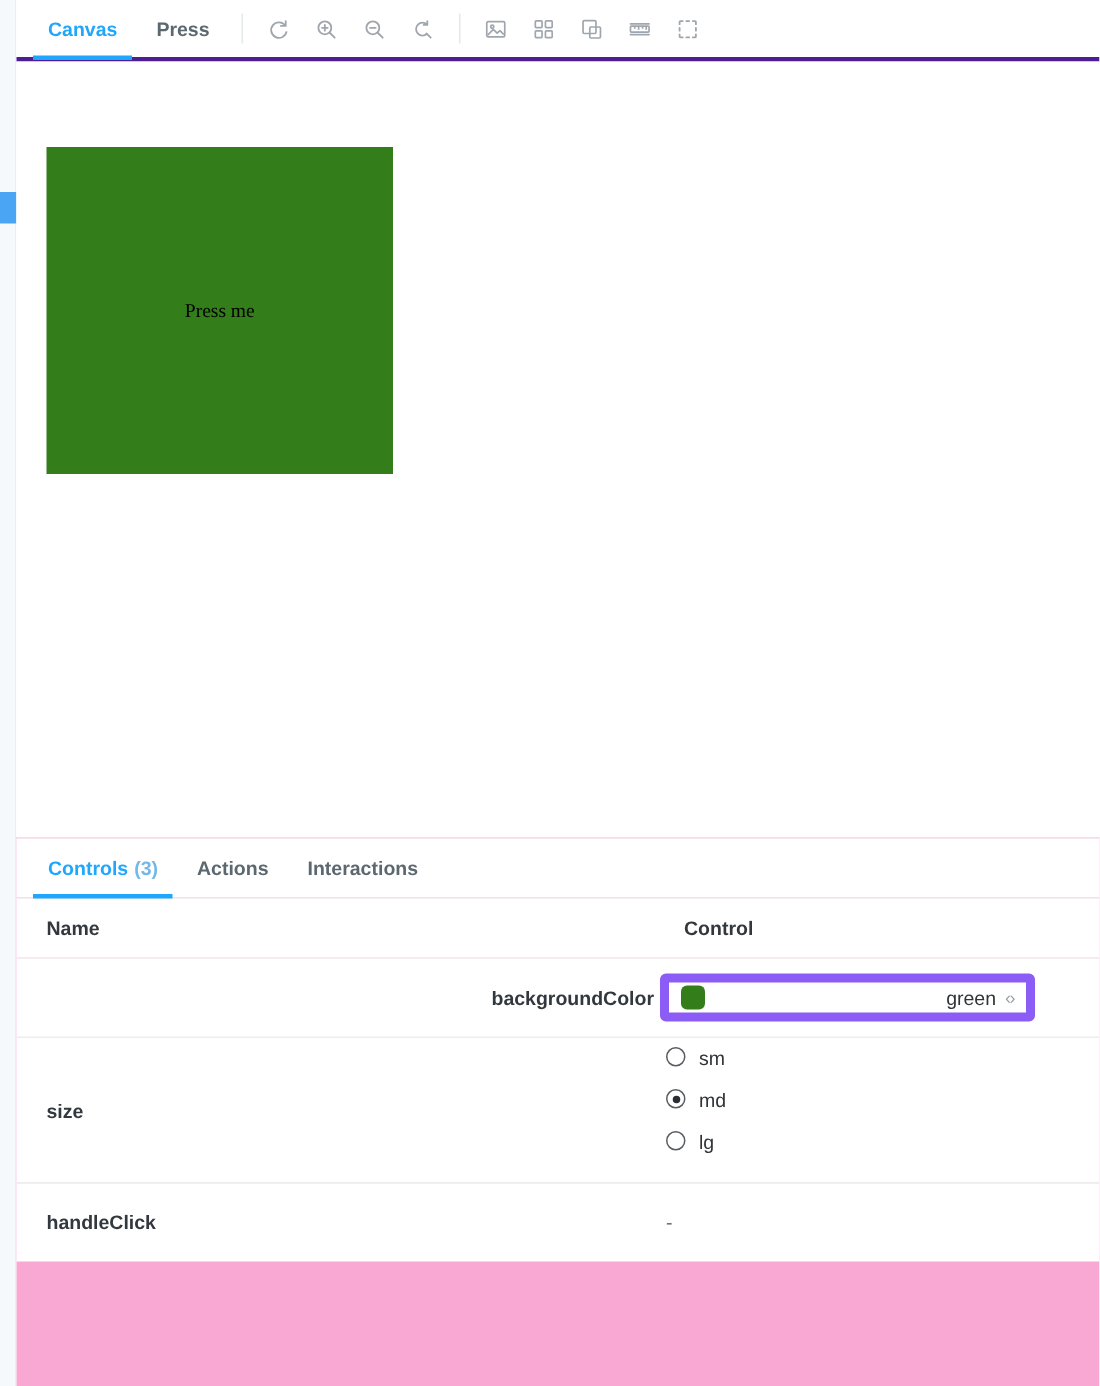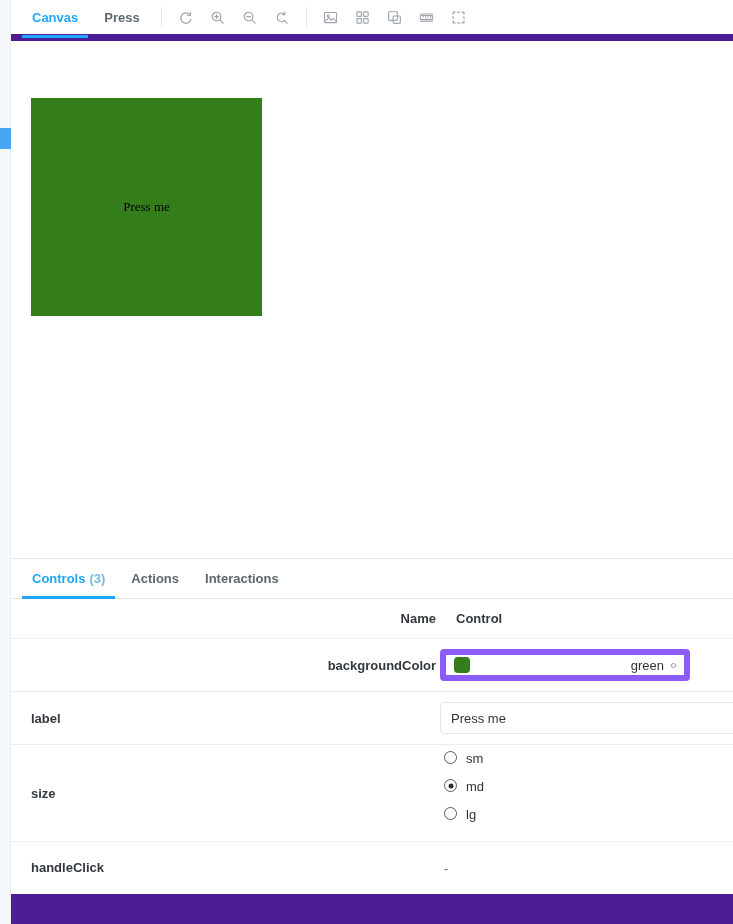--- a/index.html
+++ b/index.html
@@ -37,21 +37,21 @@
     left: 11px; top: 0;
     width: 722px; height: 924px;
     background: #ffffff;
   }
 
   
   .preview-toolbar {
     position: relative;
     height: 41px;
     background: #ffffff;
-    border-bottom: 7px solid #4c1d95;
+    border-bottom: 3px solid #4c1d95;
     display: flex;
     align-items: center;
     padding: 0 8px;
   }
   .tab {
     position: relative;
     height: 41px;
     display: flex; align-items: center;
     padding: 0 13px;
     font-size: 13px;
@@ -103,21 +103,21 @@
     cursor: pointer;
     display: flex;
     align-items: center;
     justify-content: center;
   }
 
   
   .addon-panel {
     position: relative;
     height: 366px;
-    background: #4c1d95;
+    background: #f9a8d4;
     border-top: 1px solid #e6e6e6;
   }
   .panel-tabs {
     height: 40px;
     display: flex;
     align-items: center;
     padding: 0 8px;
     border-bottom: 1px solid #e6e6e6;
     background: #ffffff;
   }
@@ -150,21 +150,21 @@
   }
   .controls-table th {
     text-align: left;
     font-size: 13px;
     font-weight: 700;
     color: #32383d;
     padding: 12px 0 12px 20px;
     border-bottom: 1px solid #ededed;
     background: #ffffff;
   }
-  .controls-table th.col-name { width: 425px; text-align: right; }
+  .controls-table th.col-name { width: 425px; }
   .controls-table td {
     padding: 0 0 0 20px;
     border-bottom: 1px solid #ededed;
     vertical-align: middle;
     background: #ffffff;
   }
   .arg-name {
     font-size: 13px;
     font-weight: 700;
     color: #32383d;
@@ -383,28 +383,20 @@
             </td>
             <td class="ctrl-cell">
               <div class="color-control">
                 <span class="color-swatch" id="swatch" style="background: rgb(51, 125, 27);"></span>
                 <span class="color-value">green</span>
                 <span class="code-toggle">‹›</span>
               </div>
             </td>
           </tr>
 
-          <tr class="row-label">
-            <td>
-              <div class="arg-name">label</div>
-            </td>
-            <td class="ctrl-cell">
-              <input class="text-control" type="text" value="Press me" style="">
-            </td>
-          </tr>
 
           <tr class="row-size">
             <td>
               <div class="arg-name">size</div>
             </td>
             <td class="ctrl-cell">
               <div class="radio-group">
                 <div class="radio-row">
                   <span class="radio-dot"></span>
                   <span class="radio-label">sm</span>

